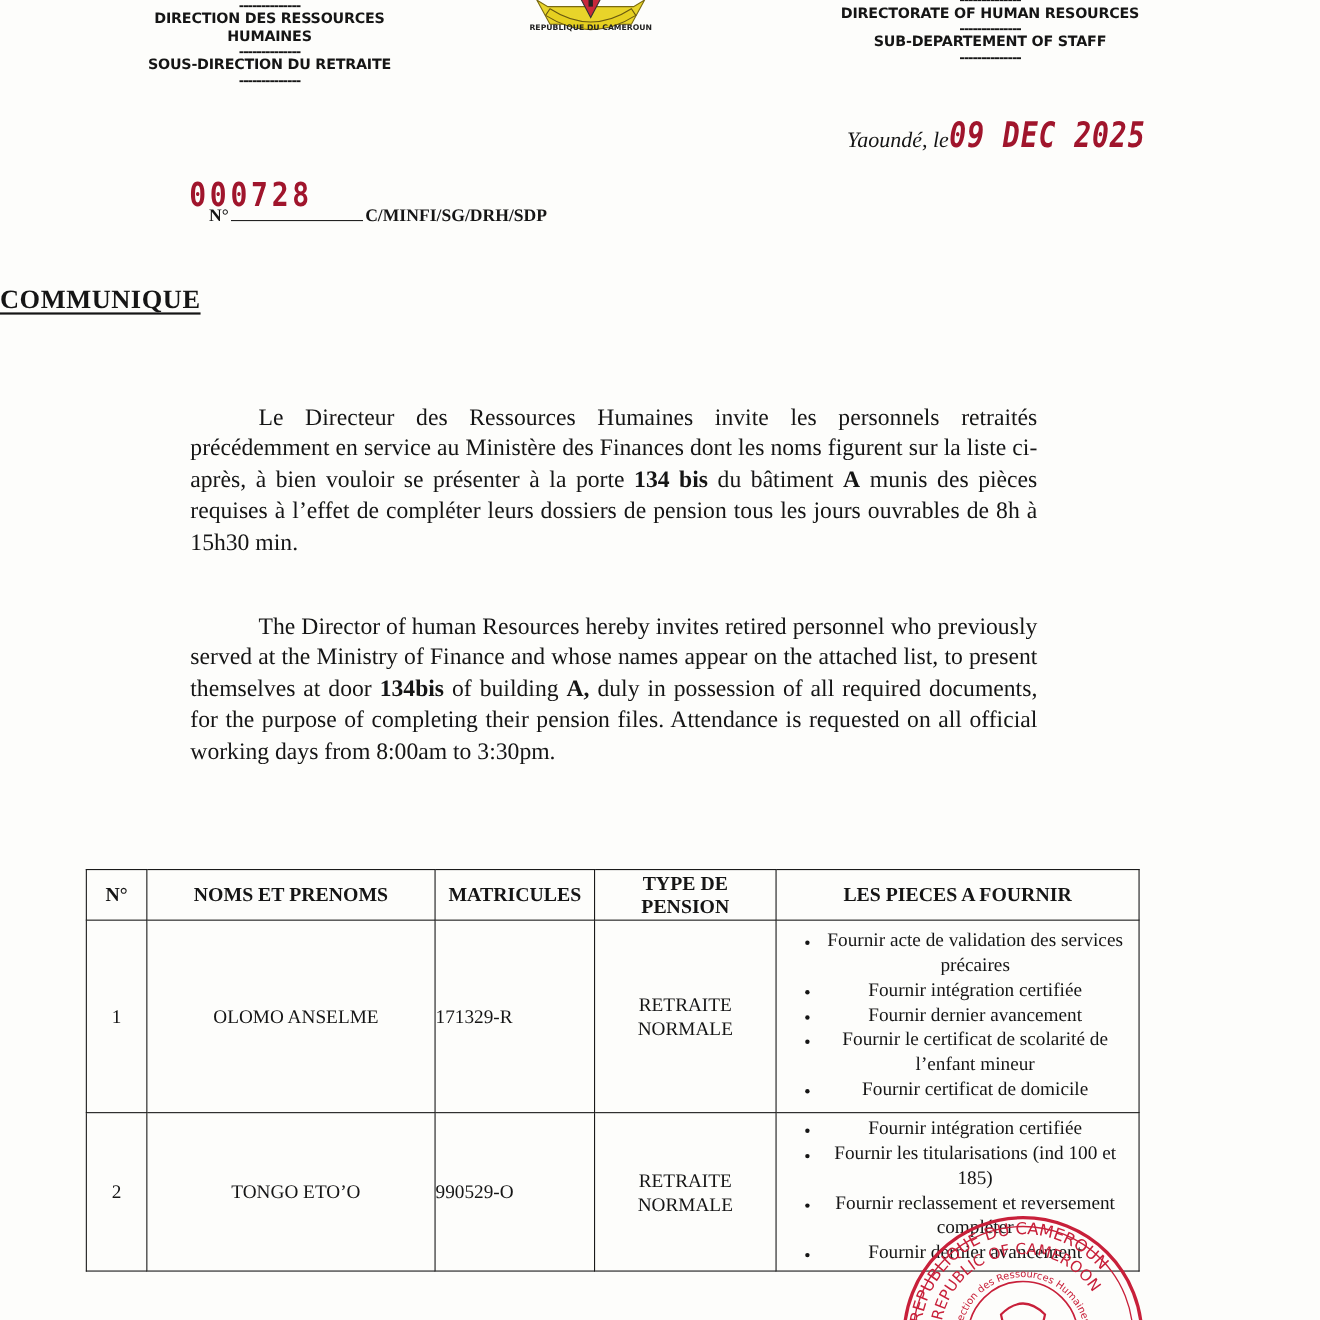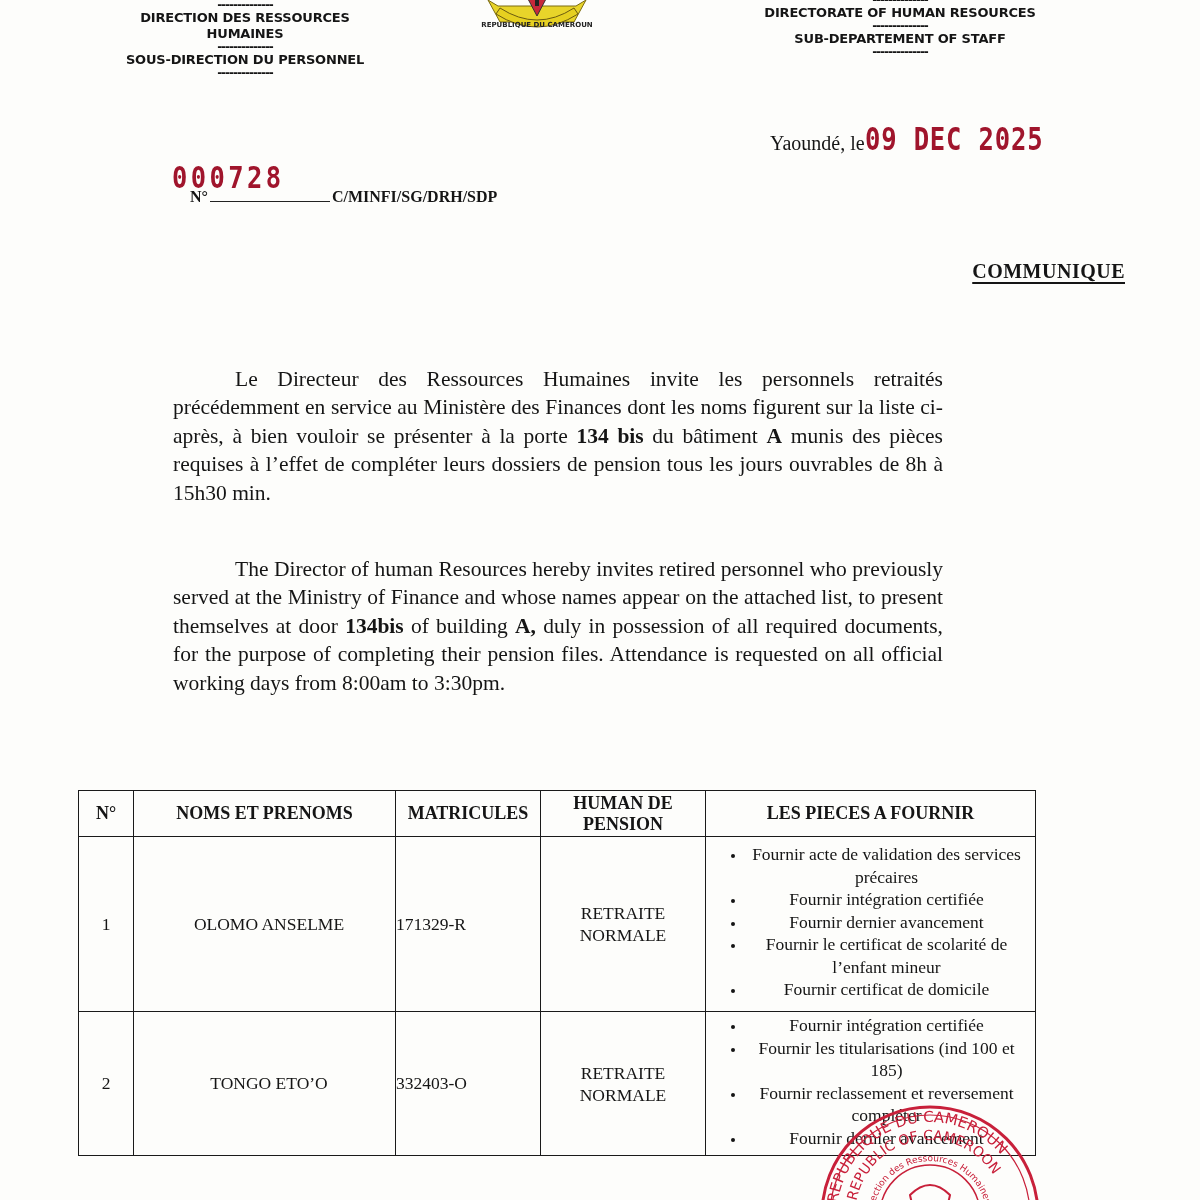--- a/index.html
+++ b/index.html
@@ -6,29 +6,29 @@
   body {
     width: 1200px; height: 1200px; overflow: hidden; position: relative;
     background: #fdfdfb;
     font-family: "Liberation Serif", serif; color: #151515;
   }
   .hdr { position: absolute; text-align: center; font-family: "DejaVu Sans", sans-serif; font-weight: bold; font-size: 13px; line-height: 16px; letter-spacing: -0.2px; }
   .hdr .dash { font-size: 12px; line-height: 10px; letter-spacing: -1px; }
   .hdr-left { left: 100px; width: 290px; top: 0px; }
   .hdr-right { left: 760px; width: 280px; top: -5px; }
   .emblem { position: absolute; left: 478px; top: -30px; width: 118px; height: 72px; }
-  .date-line { position: absolute; left: 770px; top: 120px; font-size: 20px; }
+  .date-line { position: absolute; left: 770px; top: 104px; font-size: 20px; font-style: italic; }
   .date-line .lbl { vertical-align: baseline; }
   .stamp-red { color: #a0152c; font-family: "DejaVu Sans Mono", monospace; font-weight: bold; letter-spacing: 1px; }
   .date-stamp { font-size: 32px; transform: scaleX(0.8); display: inline-block; transform-origin: left; }
   .ref { position: absolute; left: 172px; top: 160px; }
   .ref-num { font-size: 30px; transform: scaleX(0.85); transform-origin: left; display:inline-block; letter-spacing: 4px; }
   .ref-line { position: absolute; left: 18px; top: 28px; font-size: 16px; font-weight: bold; white-space: nowrap; }
   .ref-line .blank { display: inline-block; width: 120px; border-bottom: 1px solid #222; margin: 0 2px; vertical-align: baseline; height: 1px; }
-  .title { position: absolute; left: 0; width: 1125px; top: 260px; text-align: right; font-size: 20px; font-weight: bold; letter-spacing: 0.5px; }
+  .title { position: absolute; left: 0; width: 1125px; top: 260px; text-align: left; font-size: 24px; font-weight: bold; letter-spacing: 0.5px; }
   .title span { text-decoration: underline; text-decoration-thickness: 2px; text-underline-offset: 4px; }
   .para { position: absolute; left: 173px; width: 770px; font-size: 21.5px; line-height: 28.5px; text-align: justify; text-indent: 62px; }
   .para-fr { top: 343px; }
   .para-en { top: 533px; }
   table.list { position: absolute; left: 78px; top: 790px; width: 958px; border-collapse: collapse; font-size: 17.5px; }
   table.list td, table.list th { border: 1.5px solid #1a1a1a; vertical-align: middle; padding: 0; }
   table.list th { font-weight: bold; font-size: 18px; height: 45px; line-height: 21px; }
   .c-no { width: 54px; text-align: center; }
   .c-name { width: 252px; }
   .c-mat { width: 144px; }
@@ -44,21 +44,21 @@
   tr.row2 td { height: 138px; }
   .seal { position: absolute; left: 815px; top: 1100px; width: 230px; height: 230px; }
 </style>
 </head>
 <body>
 
 <div class="hdr hdr-left">
   <div class="dash">--------------</div>
   <div>DIRECTION DES RESSOURCES HUMAINES</div>
   <div class="dash">--------------</div>
-  <div>SOUS-DIRECTION DU PERSONNEL</div>
+  <div>SOUS-DIRECTION DU RETRAITE</div>
   <div class="dash">--------------</div>
 </div>
 
 <svg class="emblem" viewBox="0 0 118 72">
   <path d="M10 30 L22 52 L96 52 L108 30 L98 36 L20 36 Z" fill="#e8d42a" stroke="#7a6a10" stroke-width="1"></path>
   <path d="M40 10 L78 10 L59 46 Z" fill="#c8283a" stroke="#333" stroke-width="1"></path>
   <path d="M44 10 L74 10 L68 22 L50 22 Z" fill="#2a4aa8"></path>
   <rect x="57" y="14" width="4" height="22" fill="#222"></rect>
   <path d="M18 44 Q59 70 100 44 L96 38 Q59 62 22 38 Z" fill="#e6d020" stroke="#6a5a10" stroke-width="1"></path>
   <text x="59" y="57" font-size="7" text-anchor="middle" font-family="DejaVu Sans, sans-serif" font-weight="bold" fill="#222">REPUBLIQUE DU CAMEROUN</text>
@@ -88,21 +88,21 @@
 <p class="para para-fr"><span>Le Directeur des Ressources Humaines invite les personnels retraités précédemment en service au Ministère des Finances dont les noms figurent sur la liste ci-après, à bien vouloir se présenter à la porte </span><b>134 bis</b><span> du bâtiment </span><b>A</b><span> munis des pièces requises à l’effet de compléter leurs dossiers de pension tous les jours ouvrables de 8h à 15h30 min.</span></p>
 
 <p class="para para-en"><span>The Director of human Resources hereby invites retired personnel who previously served at the Ministry of Finance and whose names appear on the attached list, to present themselves at door </span><b>134bis</b><span> of building </span><b>A,</b><span> duly in possession of all required documents, for the purpose of completing their pension files. Attendance is requested on all official working days from 8:00am to 3:30pm.</span></p>
 
 <table class="list">
   <thead>
     <tr>
       <th class="c-no">N°</th>
       <th class="c-name">NOMS ET PRENOMS</th>
       <th class="c-mat">MATRICULES</th>
-      <th class="c-type"><span>HUMAN DE</span><br><span>PENSION</span></th>
+      <th class="c-type"><span>TYPE DE</span><br><span>PENSION</span></th>
       <th class="c-docs">LES PIECES A FOURNIR</th>
     </tr>
   </thead>
   <tbody>
     <tr class="row1">
       <td class="c-no">1</td>
       <td class="c-name">OLOMO ANSELME</td>
       <td class="c-mat">171329-R</td>
       <td class="c-type"><span>RETRAITE</span><br><span>NORMALE</span></td>
       <td class="c-docs">
@@ -111,21 +111,21 @@
           <li>Fournir intégration certifiée</li>
           <li>Fournir dernier avancement</li>
           <li>Fournir le certificat de scolarité de l’enfant mineur</li>
           <li>Fournir certificat de domicile</li>
         </ul>
       </td>
     </tr>
     <tr class="row2">
       <td class="c-no">2</td>
       <td class="c-name">TONGO ETO’O</td>
-      <td class="c-mat">332403-O</td>
+      <td class="c-mat">990529-O</td>
       <td class="c-type"><span>RETRAITE</span><br><span>NORMALE</span></td>
       <td class="c-docs">
         <ul class="docs">
           <li>Fournir intégration certifiée</li>
           <li>Fournir les titularisations (ind 100 et 185)</li>
           <li>Fournir reclassement et reversement compléter</li>
           <li>Fournir dernier avancement</li>
         </ul>
       </td>
     </tr>

